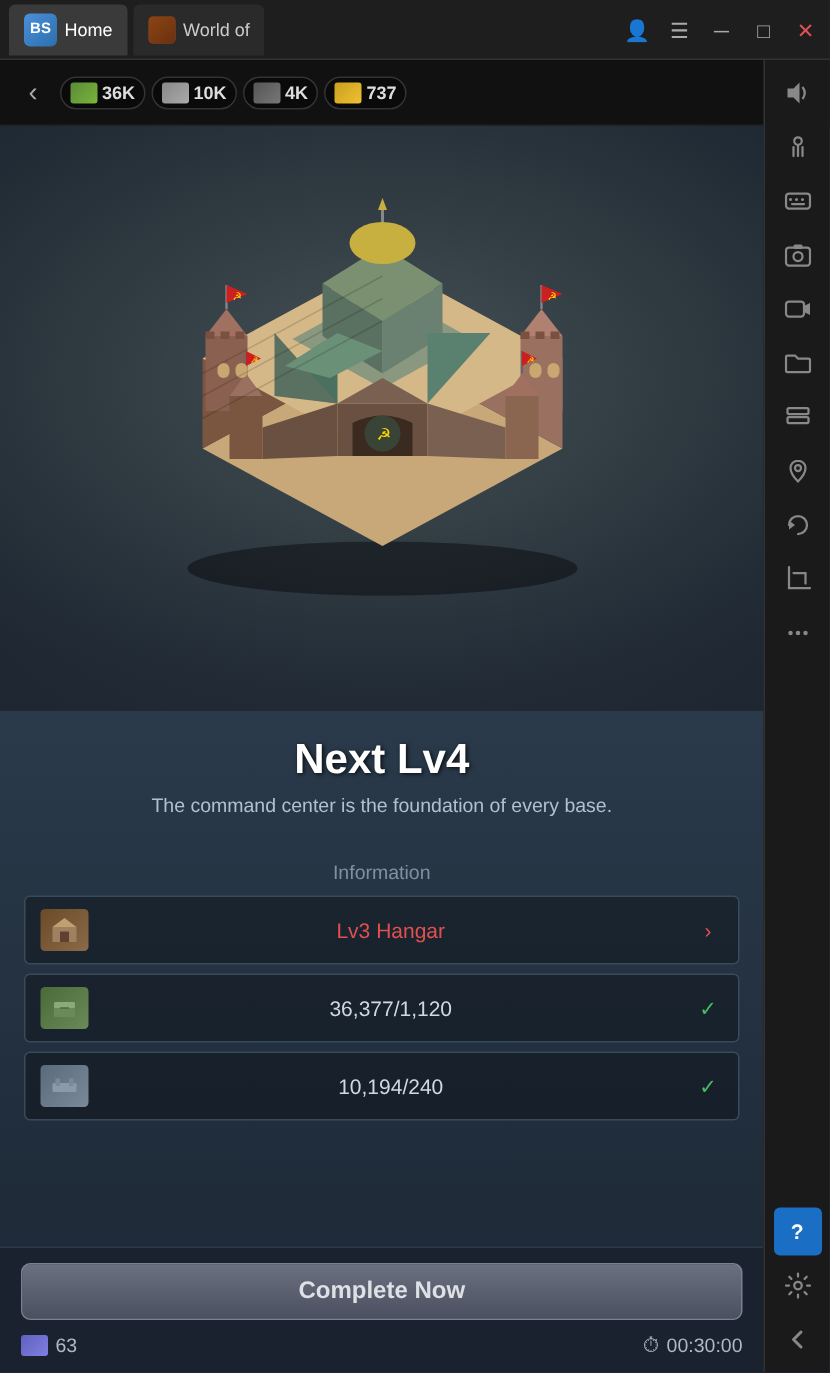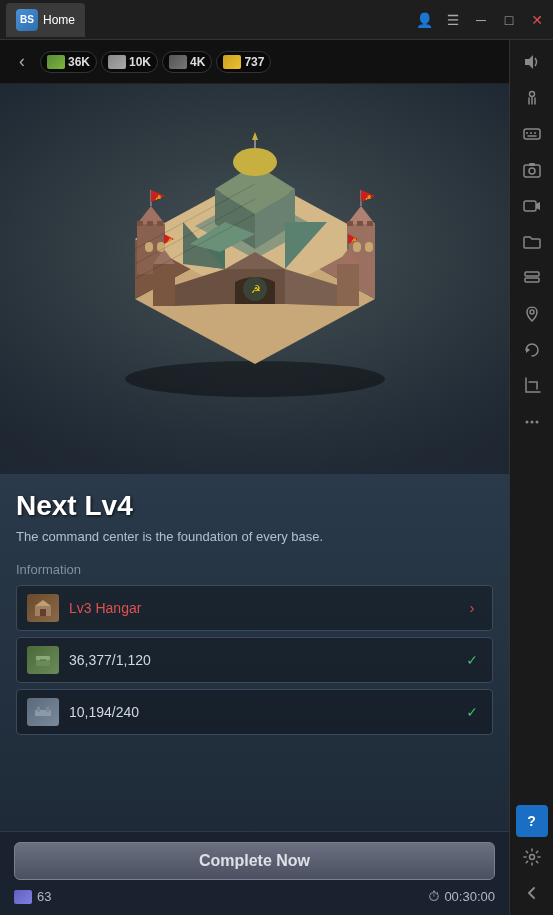--- a/index.html
+++ b/index.html
@@ -177,33 +177,34 @@
       width: 320px;
       height: 300px;
     }
 
     
     .info-panel {
       flex: 1;
       background: linear-gradient(180deg, #2a3a4a 0%, #1e2a38 100%);
       padding: 16px 16px 0 16px;
       overflow-y: auto;
+      text-align: center;
     }
 
     .level-title {
       color: #ffffff;
       font-size: 28px;
       font-weight: bold;
       margin-bottom: 6px;
       text-shadow: 1px 1px 3px rgba(0,0,0,0.8);
     }
     .level-description {
       color: #b0c0d0;
       font-size: 13px;
-      margin-bottom: 16px;
+      margin-bottom: 28px;
       line-height: 1.4;
     }
     .info-label {
       color: #8090a0;
       font-size: 13px;
       margin-bottom: 8px;
       font-weight: 500;
     }
 
     
@@ -349,20 +350,26 @@
       background: radial-gradient(ellipse 80% 60% at 50% 40%, rgba(70,90,80,0.5) 0%, rgba(30,40,50,0.8) 100%);
     }
   </style>
 </head>
 <body>
 
 <div class="title-bar">
   <div class="tab active">
     <div class="tab-icon home bs-logo">BS</div>
     <span>Home</span>
+  </div>
+  <div class="tab">
+    <div class="tab-icon game" style="overflow:hidden;">
+      <div style="width:18px;height:18px;background:linear-gradient(135deg,#8b4513,#6b3010);border-radius:2px;"></div>
+    </div>
+    <span>World of</span>
   </div>
   <div class="title-bar-controls">
     <div class="title-bar-btn">👤</div>
     <div class="title-bar-btn">☰</div>
     <div class="title-bar-btn">─</div>
     <div class="title-bar-btn">□</div>
     <div class="title-bar-btn" style="color:#e05050;">✕</div>
   </div>
 </div>
 

